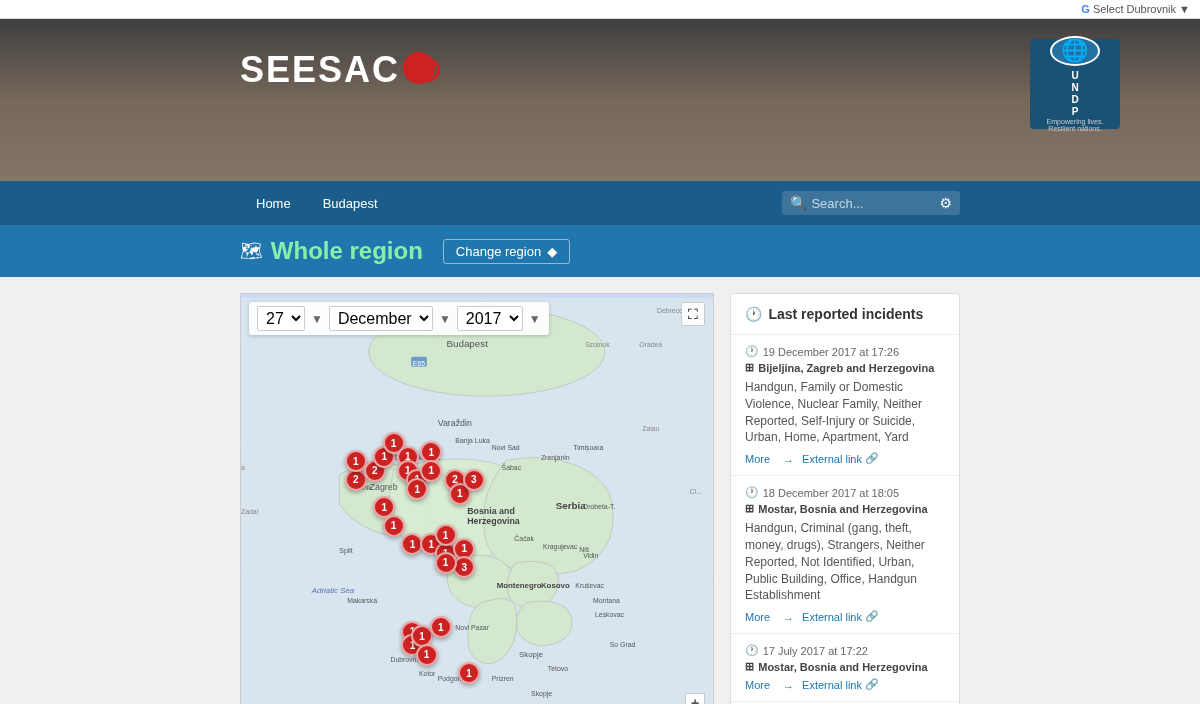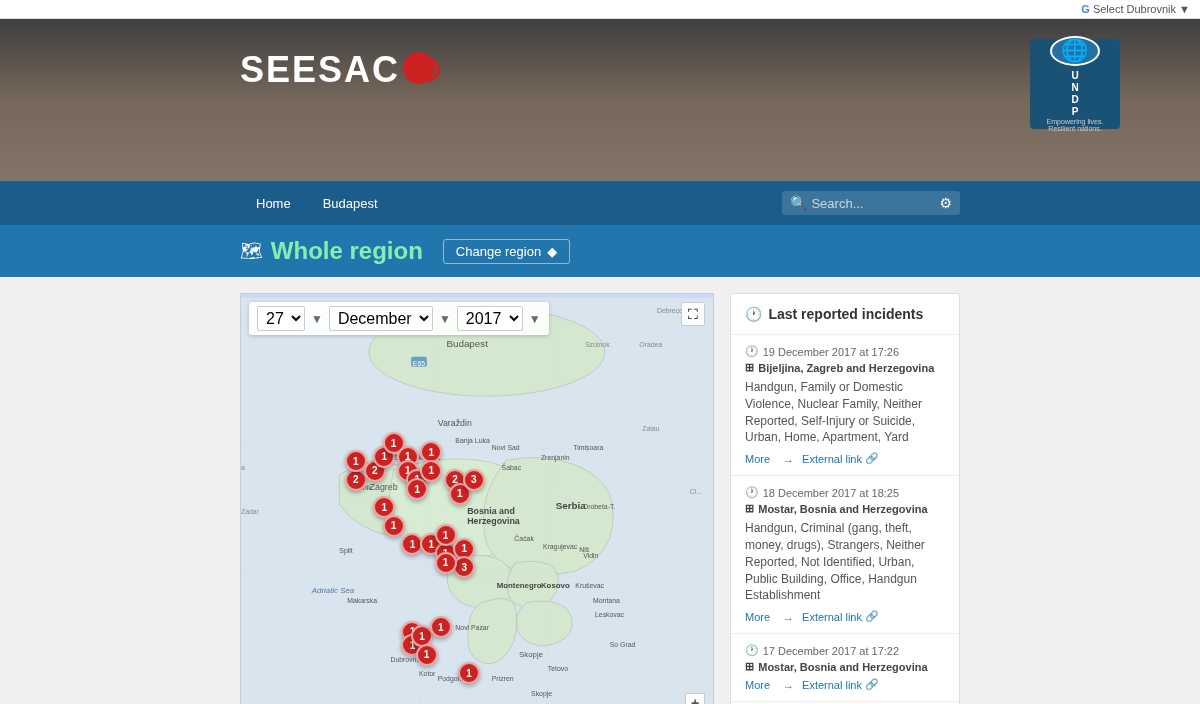--- a/index.html
+++ b/index.html
@@ -550,42 +550,42 @@
       </a>
       <a href="#" class="btn-external">
         <span>External link</span>
         <span>🔗</span>
       </a>
     </div>
   </div>
         <div class="incident-item">
     <div class="incident-time">
       <span>🕐</span>
-      <span>18 December 2017 at 18:25</span>
+      <span>18 December 2017 at 18:05</span>
     </div>
     <div class="incident-location">
       <span>⊞</span>
       <span>Mostar, Bosnia and Herzegovina</span>
     </div>
     <div class="incident-desc">Handgun, Criminal (gang, theft, money, drugs), Strangers, Neither Reported, Not Identified, Urban, Public Building, Office, Handgun Establishment</div>
     <div class="incident-actions">
       <a href="#" class="btn-more">
         <span>More</span>
         <span>→</span>
       </a>
       <a href="#" class="btn-external">
         <span>External link</span>
         <span>🔗</span>
       </a>
     </div>
   </div>
         <div class="incident-item">
     <div class="incident-time">
       <span>🕐</span>
-      <span>17 December 2017 at 17:22</span>
+      <span>17 July 2017 at 17:22</span>
     </div>
     <div class="incident-location">
       <span>⊞</span>
       <span>Mostar, Bosnia and Herzegovina</span>
     </div>
     <div class="incident-actions">
       <a href="#" class="btn-more">
         <span>More</span>
         <span>→</span>
       </a>

